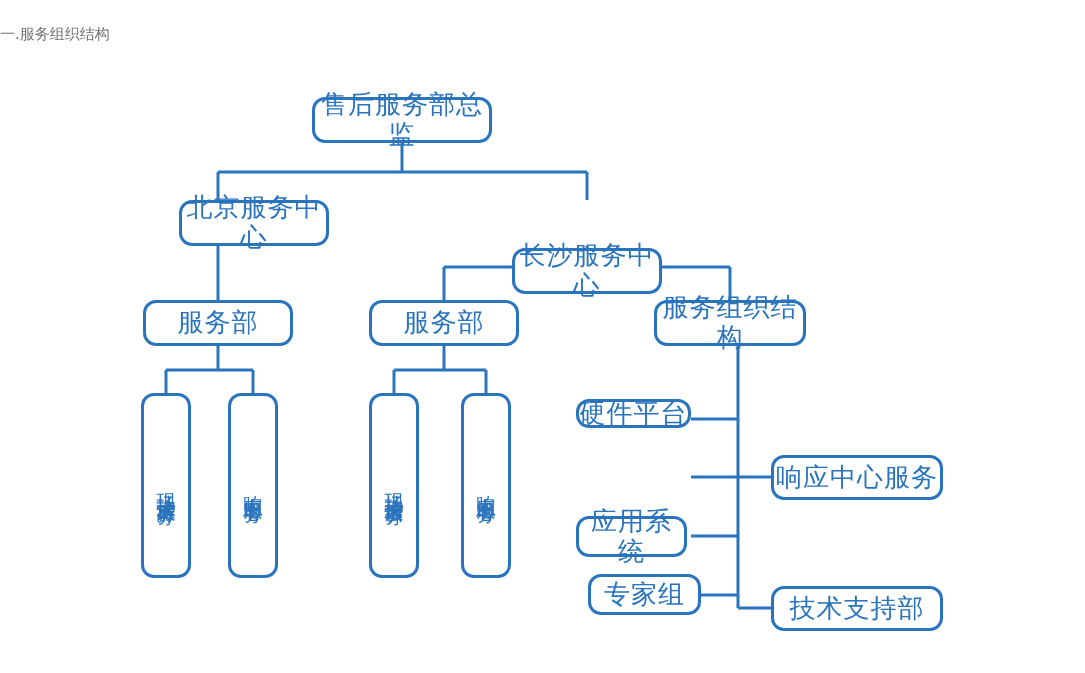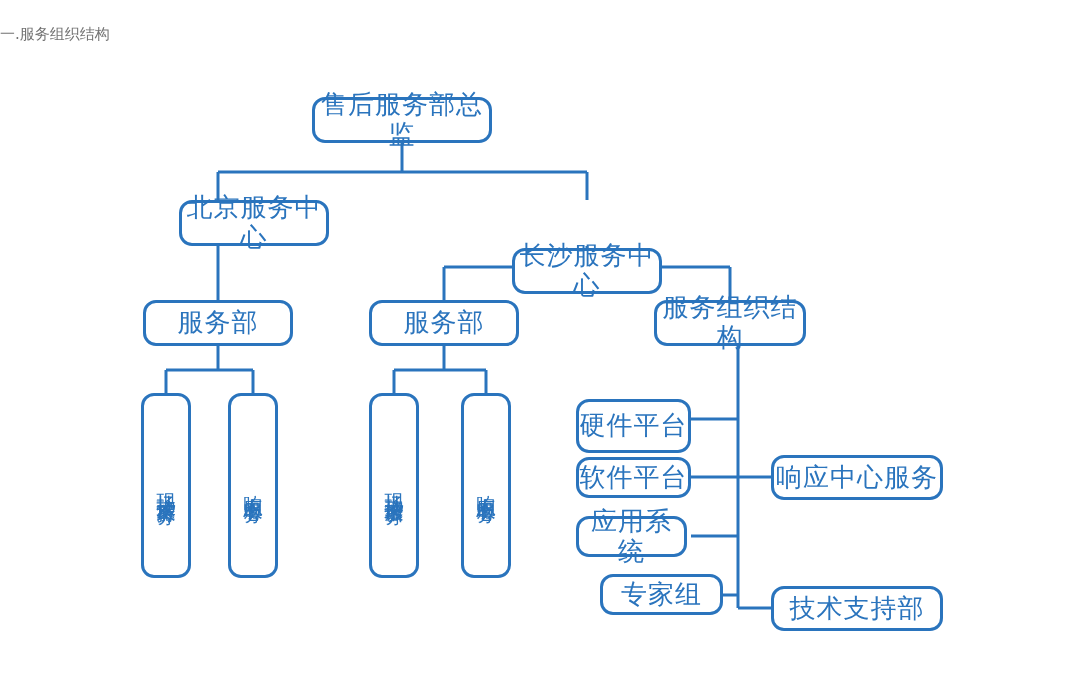--- a/index.html
+++ b/index.html
@@ -147,30 +147,27 @@
   <div class="node node-v" style="left:228px; top:393px; width:50px; height:185px;">
     <span class="vtext">响应中心服务</span>
   </div>
   <div class="node node-v" style="left:369px; top:393px; width:50px; height:185px;">
     <span class="vtext">现场支持培训服务</span>
   </div>
   <div class="node node-v" style="left:461px; top:393px; width:50px; height:185px;">
     <span class="vtext">响应中心服务</span>
   </div>
 
-  <div class="node node-h" style="left:576px; top:399px; width:115px; height:54px;">
+  <div class="node node-h" style="left:576px; top:399px; width:115px; height:29px;">
     <span>硬件平台</span>
-  </div>
-  <div class="node node-h" style="left:576px; top:457px; width:115px; height:41px;">
-    <span>软件平台</span>
   </div>
   <div class="node node-h" style="left:576px; top:516px; width:111px; height:41px;">
     <span>应用系统</span>
   </div>
-  <div class="node node-h" style="left:600px; top:574px; width:123px; height:41px;">
+  <div class="node node-h" style="left:588px; top:574px; width:113px; height:41px;">
     <span>专家组</span>
   </div>
 
   <div class="node node-h" style="left:771px; top:455px; width:172px; height:45px;">
     <span>响应中心服务</span>
   </div>
   <div class="node node-h" style="left:771px; top:586px; width:172px; height:45px;">
     <span>技术支持部</span>
   </div>
 

